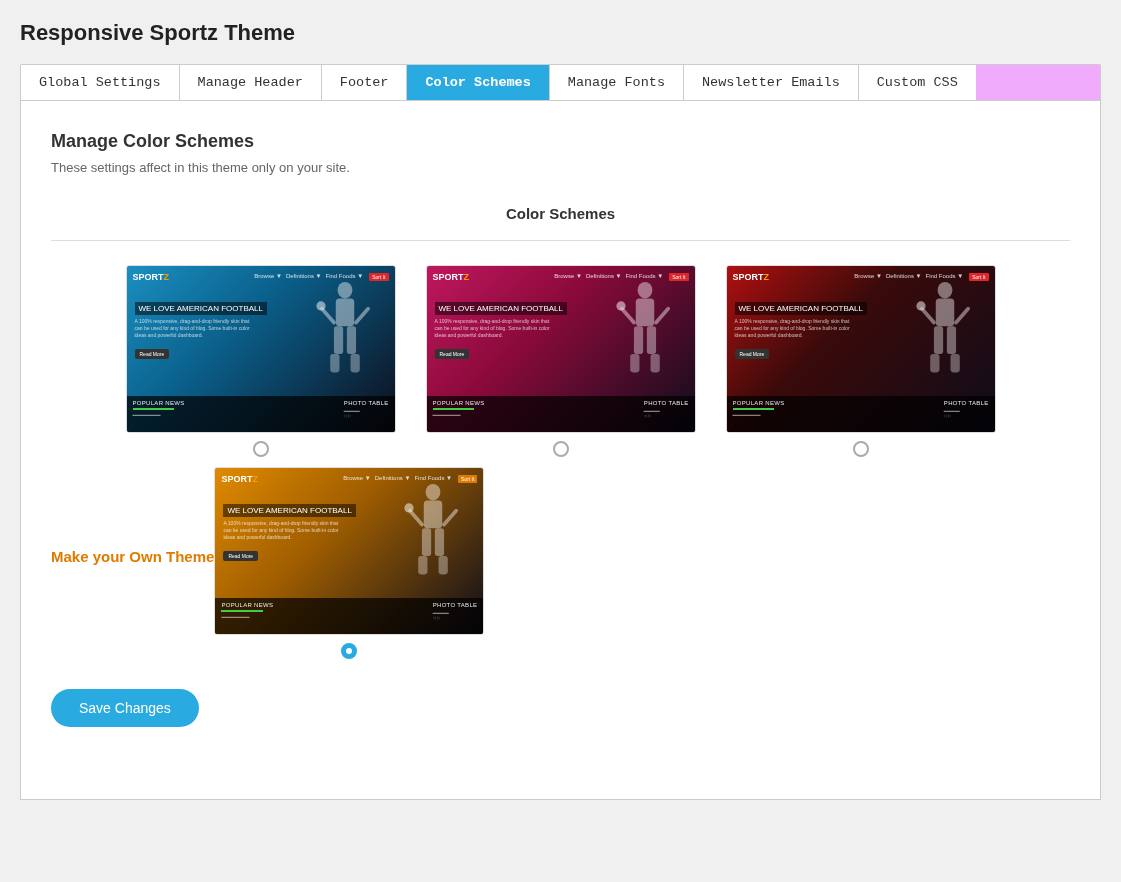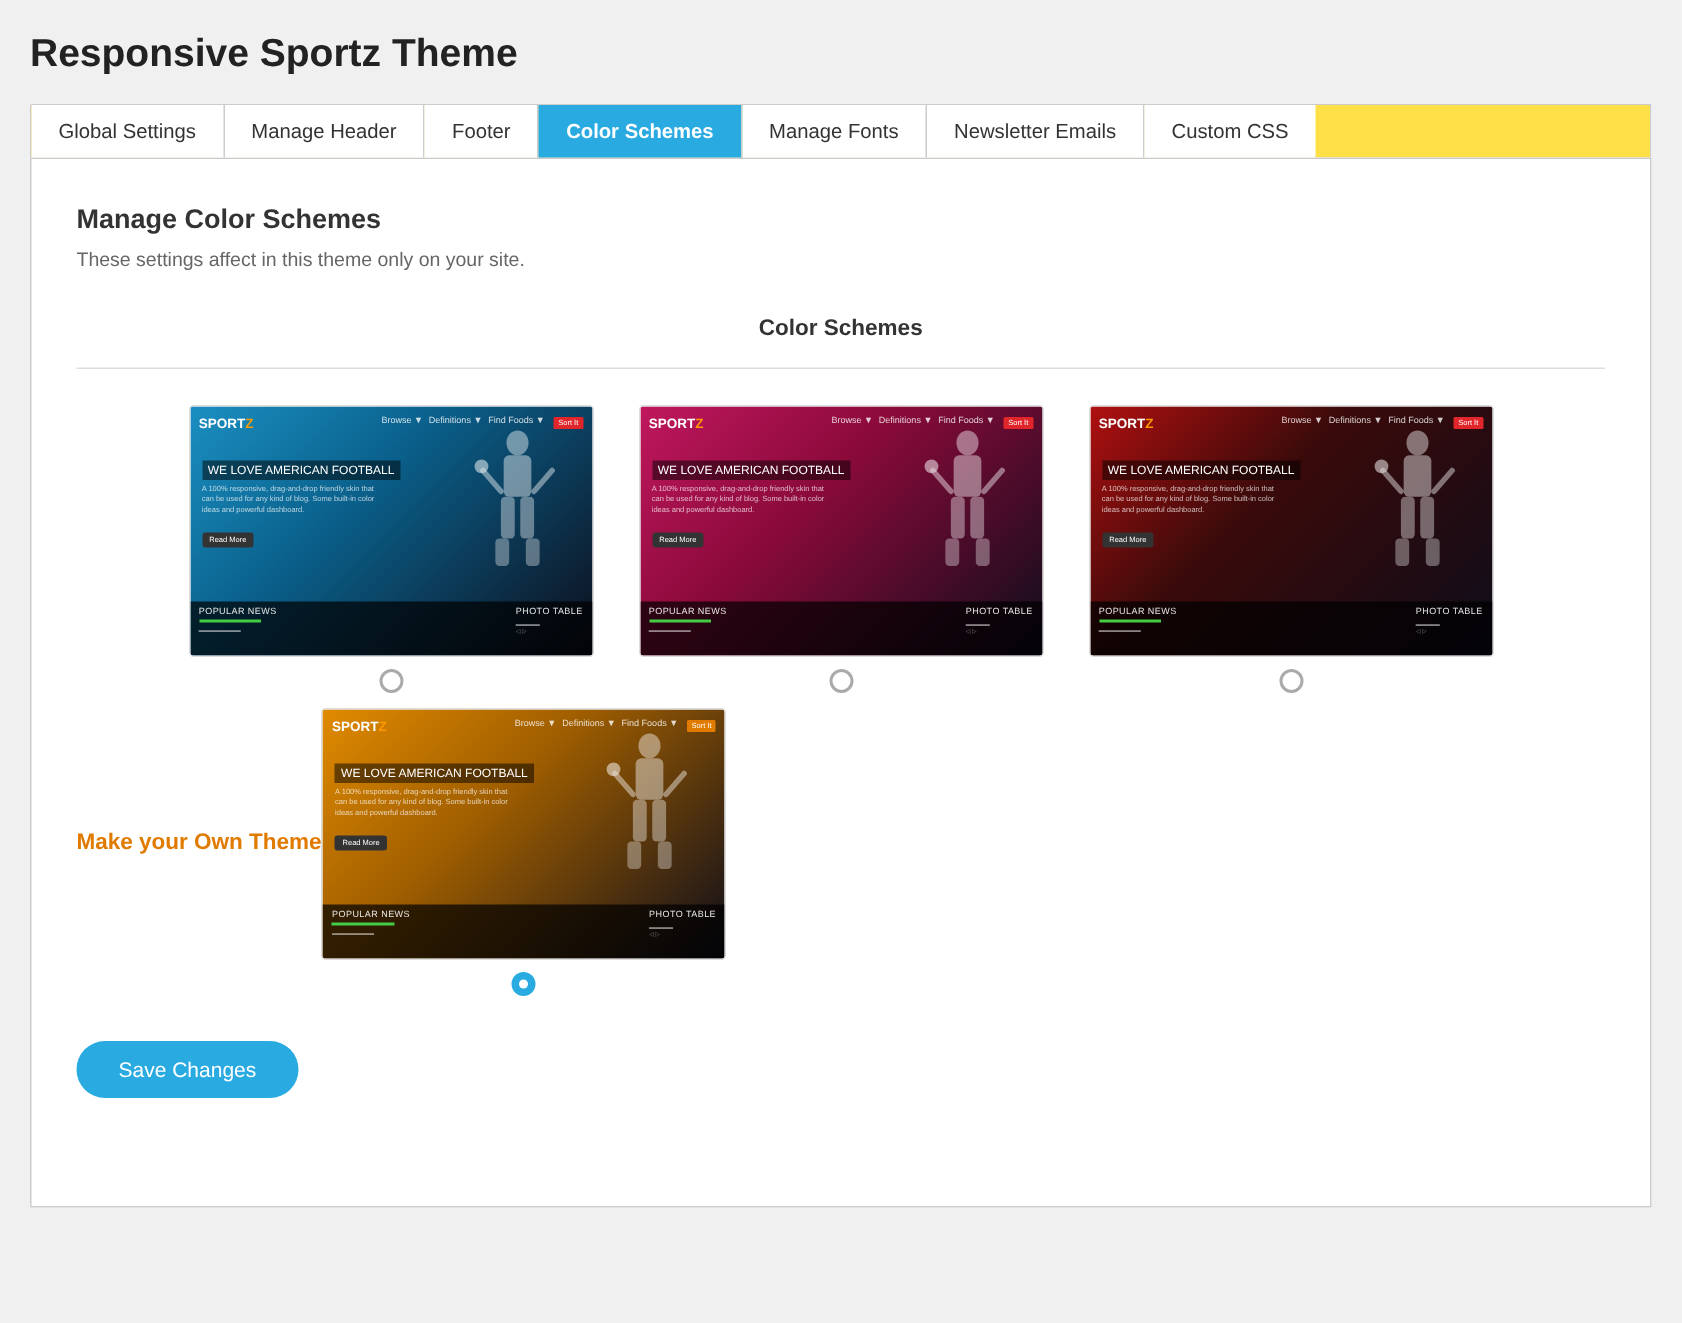--- a/index.html
+++ b/index.html
@@ -10,32 +10,33 @@
       color: #333;
     }
     .page-wrapper {
       max-width: 1121px;
       margin: 0 auto;
       background: #f0f0f0;
       min-height: 882px;
       padding: 20px 20px;
     }
     .page-title {
-      font-size: 26px;
+      font-size: 22px;
       font-weight: bold;
       color: #222;
       margin-bottom: 18px;
     }
     
     .tabs-bar {
       display: flex;
       border: 1px solid #ccc;
       border-bottom: none;
-      background: #fde047;
+      background: #f0abfc;
       border-radius: 2px 2px 0 0;
+      font-family: Liberation Mono, monospace;
     }
     .tab-item {
       padding: 10px 18px;
       cursor: pointer;
       border-right: 1px solid #ccc;
       font-size: 13.5px;
       color: #333;
       background: #fff;
       user-select: none;
       white-space: nowrap;

